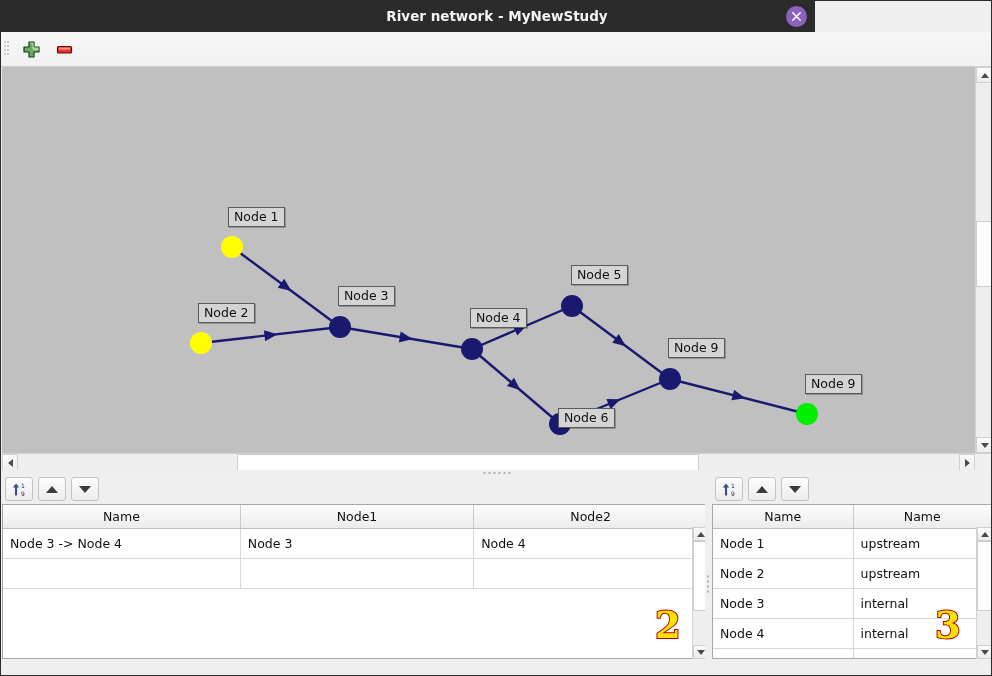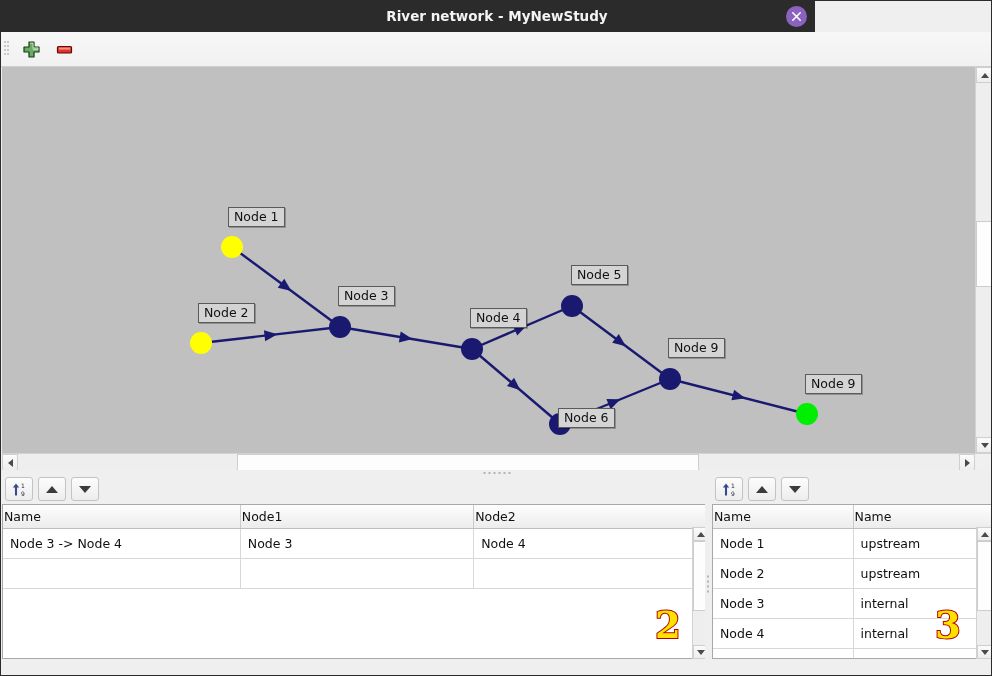--- a/index.html
+++ b/index.html
@@ -188,21 +188,21 @@
     width: 100%;
     font-size: 12.5px;
   }
   table.grid th {
     background: linear-gradient(to bottom,#fdfdfd 0%,#ececec 100%);
     border-right: 1px solid #cbcbcb;
     border-bottom: 1px solid #bdbdbd;
     font-weight: normal;
     color: #101010;
     height: 23px;
-    text-align: left;
+    text-align: center;
     font-size: 12.5px;
   }
   table.grid td {
     background: #ffffff;
     border-right: 1px solid #d8d8d8;
     border-bottom: 1px solid #d8d8d8;
     height: 30px;
     padding: 0 0 0 7px;
     color: #101010;
     white-space: nowrap;

